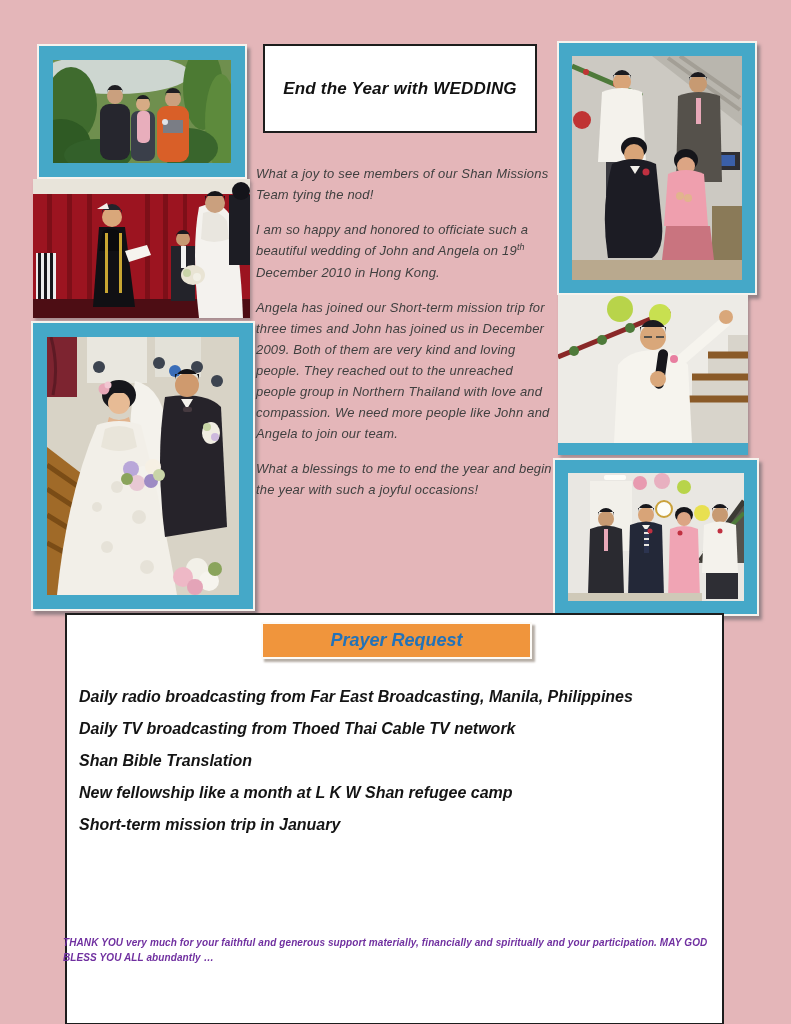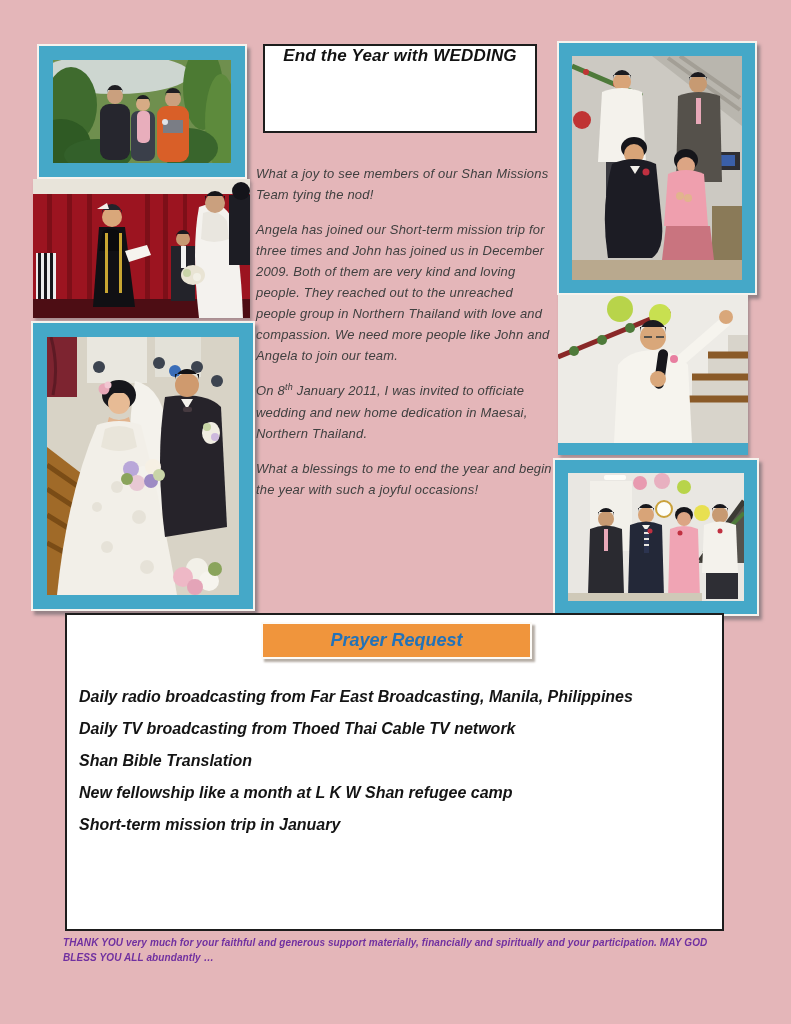--- a/index.html
+++ b/index.html
@@ -11,30 +11,30 @@
   .page{position:relative;width:791px;height:1024px;background:var(--bg);overflow:hidden;margin:0 auto;}
 
   
   .pframe{position:absolute;background:var(--teal);border:2px solid #f6f3ee;box-shadow:3px 4px 3px rgba(90,90,95,.55);}
   .pframe svg{display:block;}
   .pflat{position:absolute;box-shadow:2px 3px 3px rgba(90,90,95,.45);}
   .pflat svg{display:block;}
 
   
   .title-box{position:absolute;left:263px;top:44px;width:274px;height:89px;background:#fff;
-    border:2px solid #1d1d1d;display:flex;flex-direction:row;justify-content:center;gap:13px;}
+    border:2px solid #1d1d1d;display:flex;flex-direction:column;justify-content:center;gap:13px;}
   .title-line{font-size:17px;font-weight:bold;font-style:italic;color:#121212;text-align:center;letter-spacing:.2px;}
 
   
   .article{position:absolute;left:256px;top:163px;width:296px;}
   .body-par{font-size:13px;font-style:italic;color:var(--ink);line-height:1.62;margin-bottom:14px;letter-spacing:.2px;}
   .body-par sup{font-size:9px;}
 
   
-  .prayer-box{position:absolute;left:65px;top:613px;width:659px;height:318px;background:#fff;border:2px solid #1d1d1d;}
+  .prayer-box{position:absolute;left:65px;top:613px;width:659px;height:412px;background:#fff;border:2px solid #1d1d1d;}
   .prayer-banner{position:absolute;left:194px;top:7px;width:271px;height:37px;background:var(--orange);
     border:2px solid #fdfbf7;box-shadow:3px 3px 2px #b6aea6;display:flex;align-items:center;justify-content:center;}
   .prayer-banner span{color:var(--blue);font-size:18px;font-weight:bold;font-style:italic;}
   .prayer-list{position:absolute;left:12px;top:66px;width:635px;}
   .prayer-item{font-size:16px;font-weight:bold;font-style:italic;color:#141414;height:32px;line-height:32px;white-space:nowrap;}
 
   
   .footer-note{position:absolute;left:63px;top:936px;width:660px;font-size:10px;font-weight:bold;font-style:italic;
     color:var(--purple);line-height:1.45;letter-spacing:.1px;}
 </style>
@@ -268,22 +268,22 @@
       <rect x="0" y="120" width="134" height="8" fill="#cfc9b8"></rect>
     </svg>
   </div>
 
   <div class="title-box">
     <div class="title-line">End the Year with WEDDING</div>
   </div>
 
   <div class="article">
       <p class="body-par">What a joy to see members of our Shan Missions Team tying the nod!</p>
+      <p class="body-par">I am so happy and honored to officiate such a beautiful wedding of John and Angela on 19<sup>th</sup> December 2010 in Hong Kong.</p>
       <p class="body-par">Angela has joined our Short-term mission trip for three times and John has joined us in December 2009. Both of them are very kind and loving people. They reached out to the unreached people group in Northern Thailand with love and compassion. We need more people like John and Angela to join our team.</p>
-      <p class="body-par">On 8<sup>th</sup> January 2011, I was invited to officiate wedding and new home dedication in Maesai, Northern Thailand.</p>
       <p class="body-par">What a blessings to me to end the year and begin the year with such a joyful occasions!</p>
     </div>
 
   <div class="prayer-box">
     <div class="prayer-banner">
       <span>Prayer Request</span>
     </div>
     <div class="prayer-list">
         <div class="prayer-item">Daily radio broadcasting from Far East Broadcasting, Manila, Philippines</div>
         <div class="prayer-item">Daily TV broadcasting from Thoed Thai Cable TV network</div>

